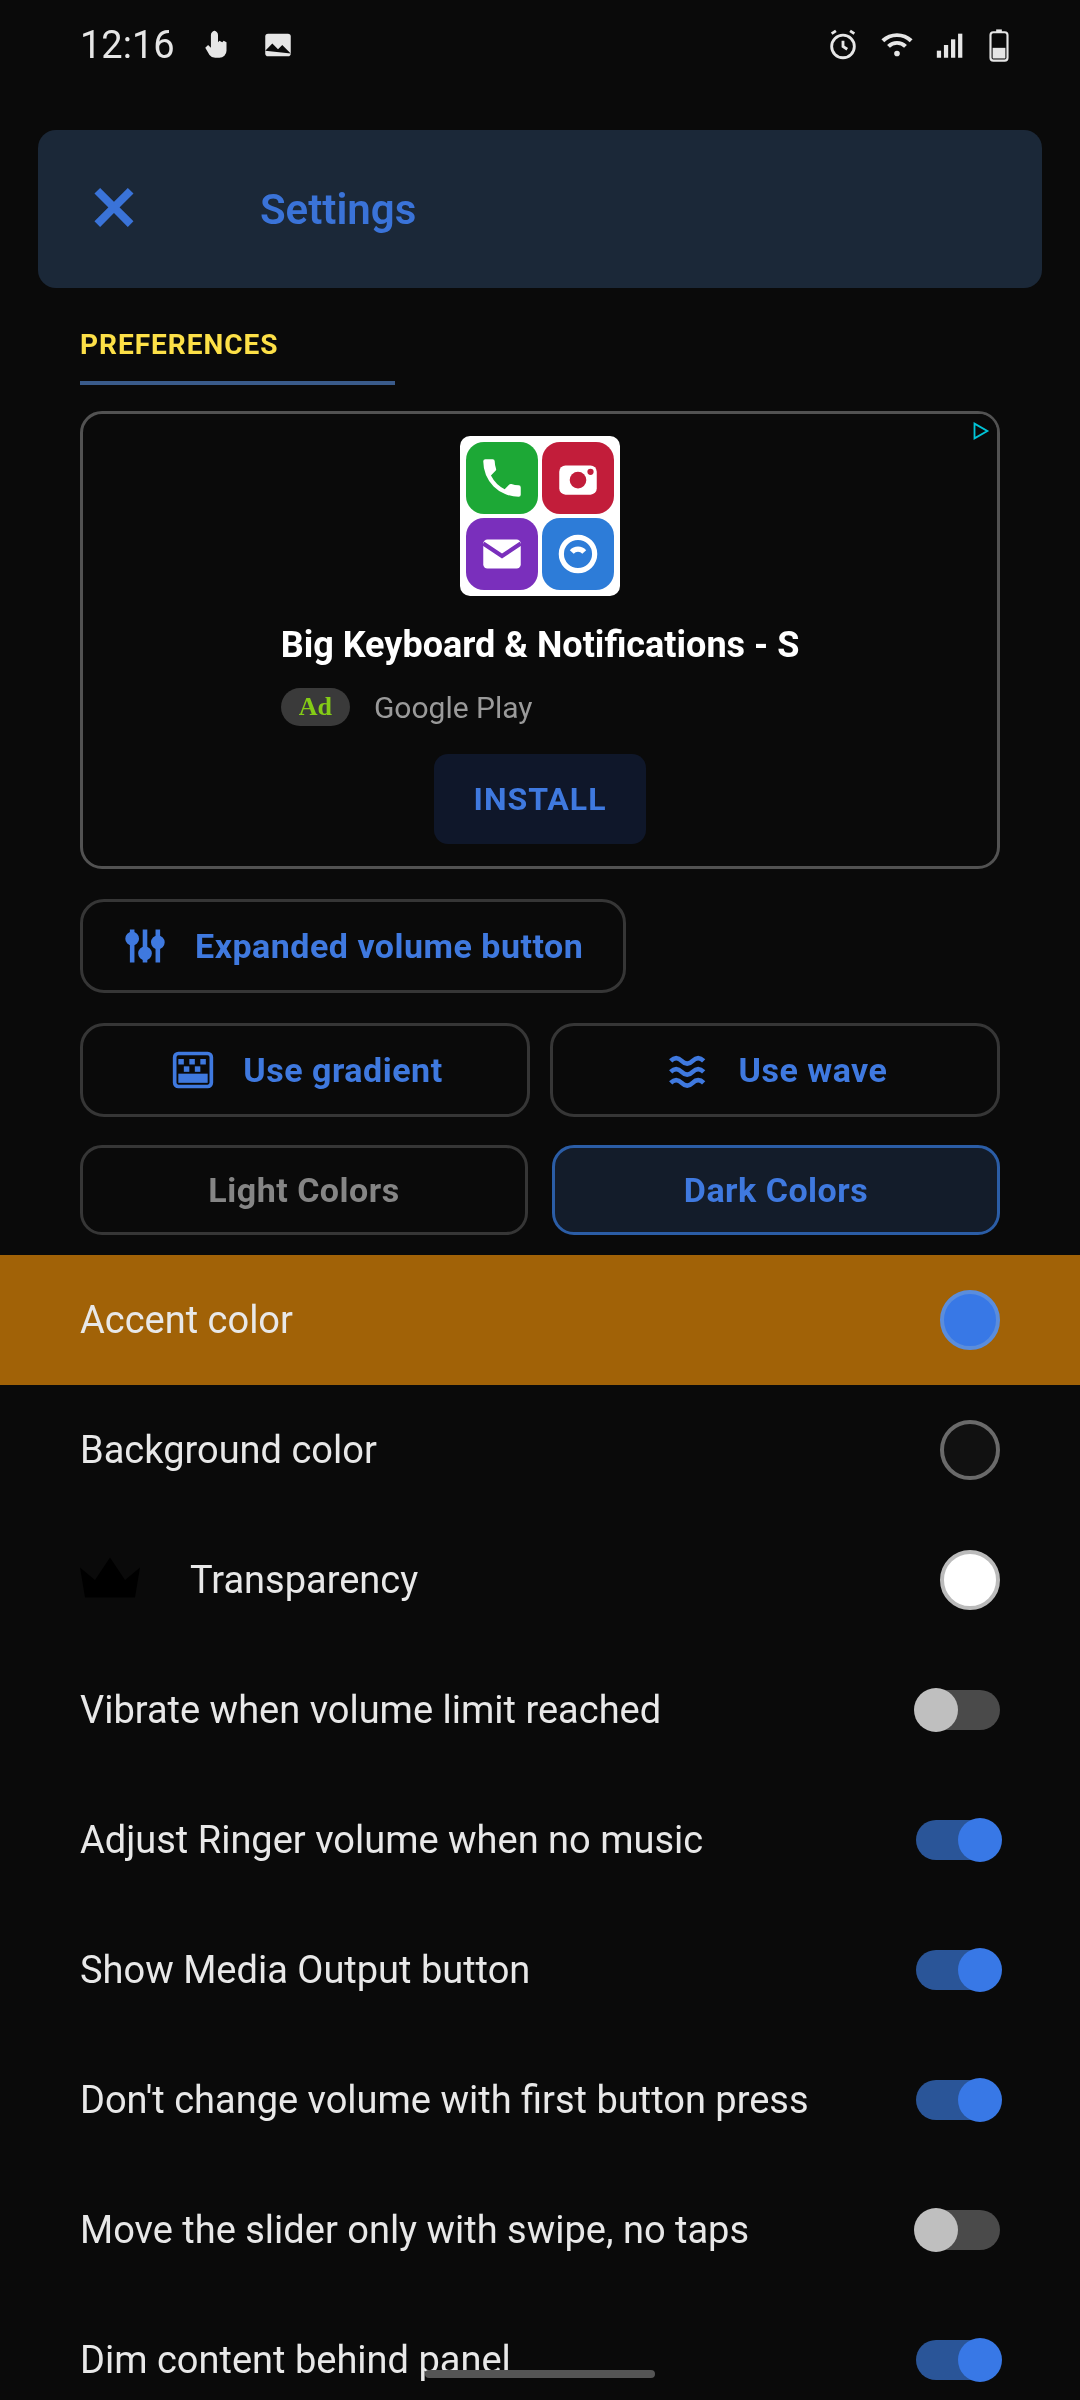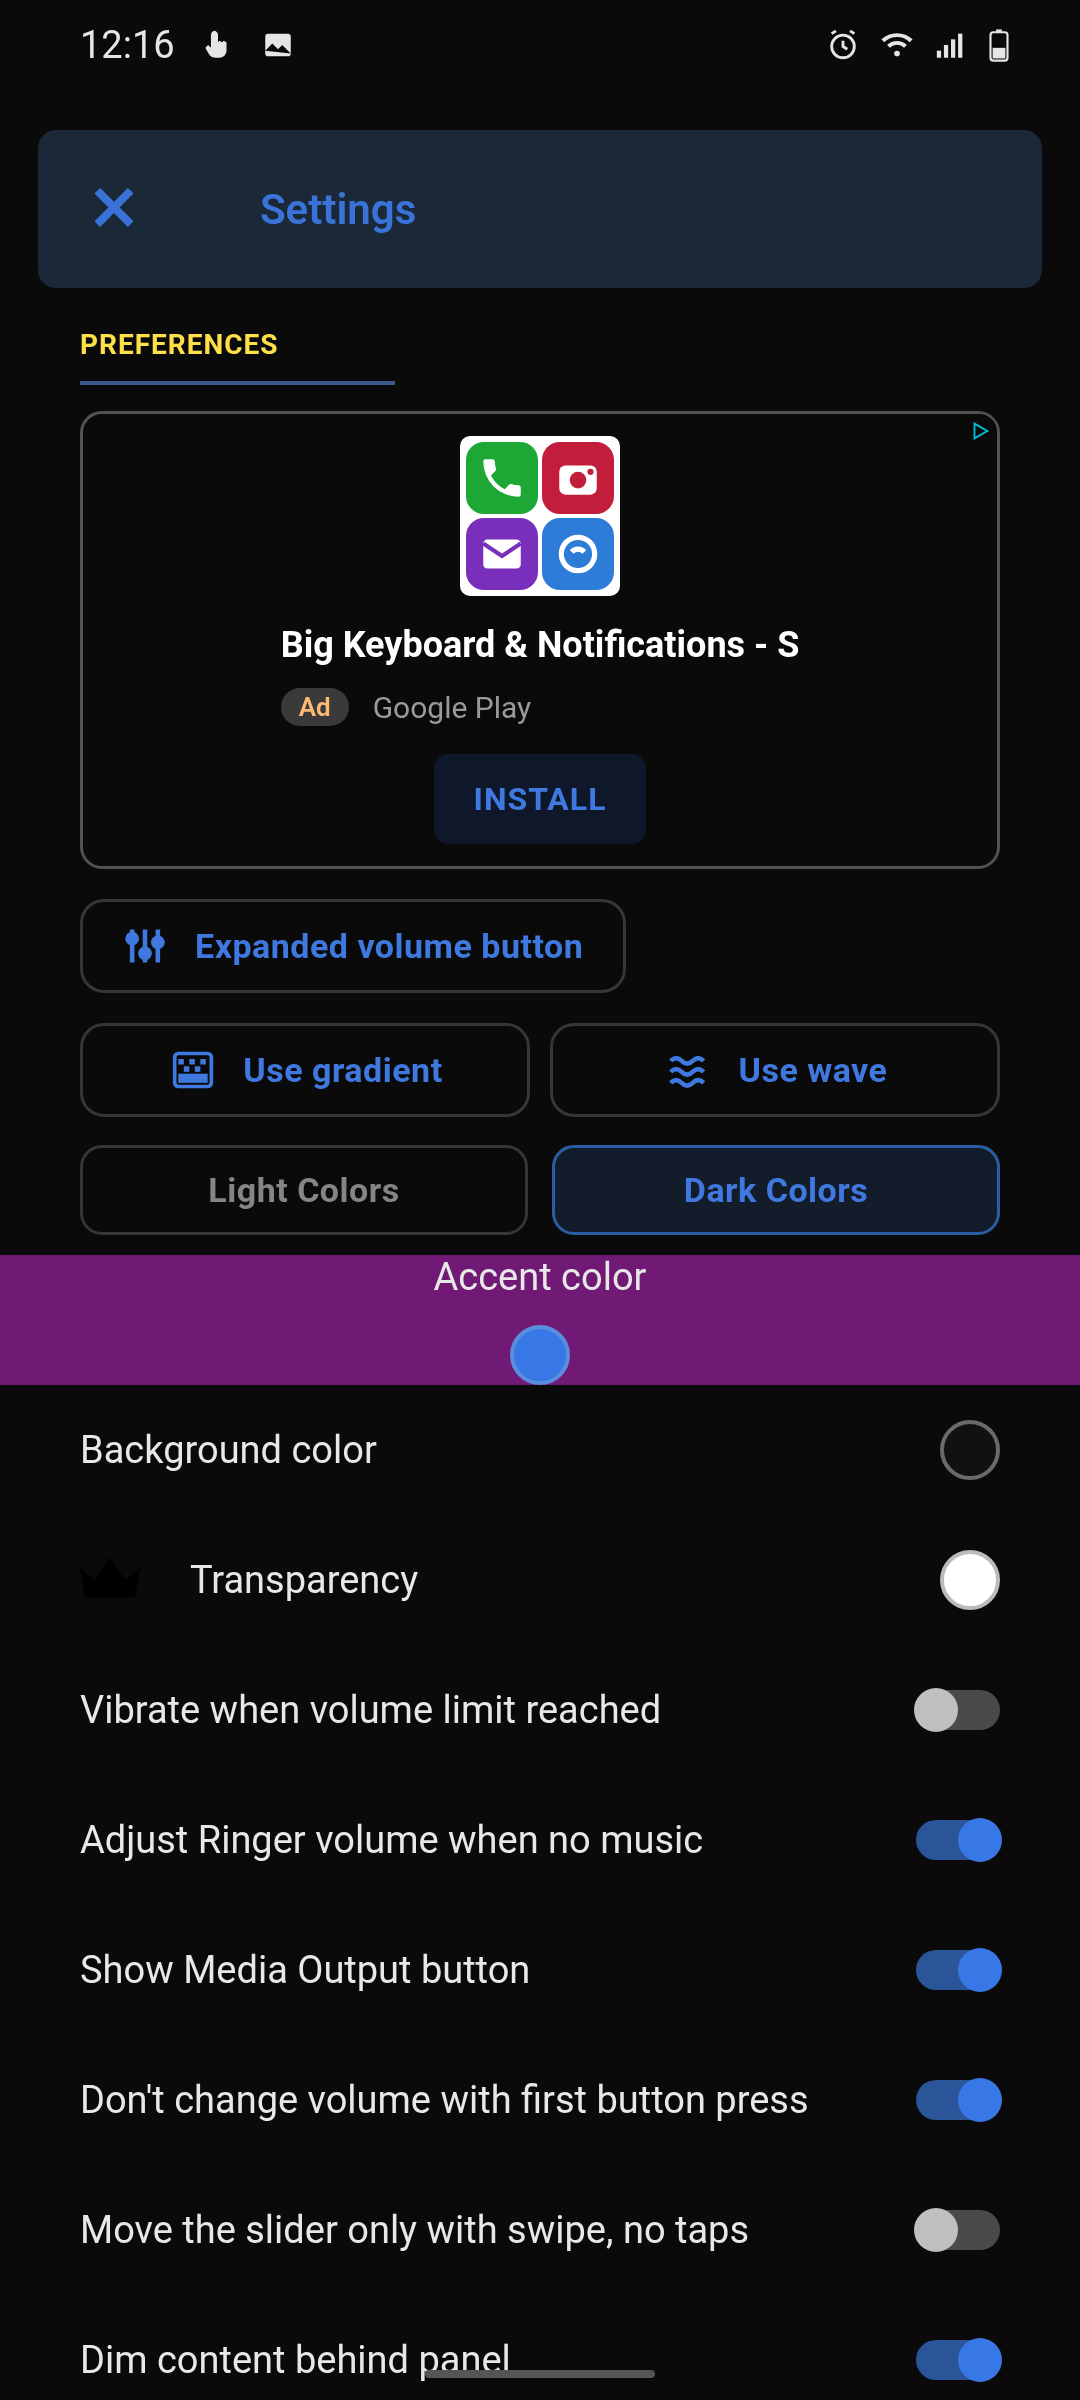--- a/index.html
+++ b/index.html
@@ -66,21 +66,21 @@
     width: 160px; height: 160px; flex-shrink:0;
     display:grid; grid-template-columns:1fr 1fr; grid-template-rows:1fr 1fr;
     gap:4px; background:#fff; border-radius:10px; padding:6px;
   }
   .ad-icon-grid .cell { border-radius:18px; display:flex; align-items:center; justify-content:center; }
   .cell.g{background:#1da836;} .cell.r{background:#c21d3a;}
   .cell.p{background:#7a2fbc;} .cell.b{background:#2d7cd8;}
   .ad-body { flex:1; display:flex; flex-direction:column; gap:22px; }
   .ad-title { font-size: 36px; font-weight: 700; color:#fff; }
   .ad-meta { display:flex; align-items:center; gap:24px; }
-  .ad-badge { background:#3a3a3a; color:#fdba74; font-size:26px; font-weight:600; padding:4px 18px; border-radius:22px; }
+  .ad-badge { background:#3a3a3a; color:#84cc16; font-size:26px; font-weight:600; padding:4px 18px; border-radius:22px;font-family:Liberation Serif, serif; }
   .ad-source { font-size:30px; color:#9a9a9a; }
   .ad-cta {
     background:#0f172a; color:#3f79df; font-size:32px; font-weight:700;
     letter-spacing:1px; padding:26px 40px; border-radius:14px; align-self:center;
   }
 
   .btn-row { margin: 30px 80px 0; display:flex; gap:20px; }
   .btn-row.single .pill-btn { flex:0 0 auto; }
   .pill-btn {
     border:3px solid #363636; border-radius:24px;
@@ -98,21 +98,21 @@
     font-size:34px; font-weight:700; letter-spacing:0.5px;
   }
   .seg.inactive { color:#858585; }
   .seg.active { color:#3f79df; background:#131c2a; border-color:#2b5da6; }
 
   .pref-list { margin-top: 20px; }
   .pref-row {
     display:flex; align-items:center; justify-content:space-between;
     padding: 0 80px; height: 130px;
   }
-  .pref-row.highlight { background:#701a75;flex-direction:column; }
+  .pref-row.highlight { background:#a16207; }
   .pref-label { font-size:38px; color:#e8e8e8; display:flex; align-items:center; gap:50px; }
   .crown-icon { width:60px; height:46px; }
 
   .switch {
     width:84px; height:40px; border-radius:22px; position:relative;
     background:#4a4a4a;
   }
   .switch .knob {
     position:absolute; top:-2px; width:44px; height:44px; border-radius:50%;
     background:#bfbfbf;

